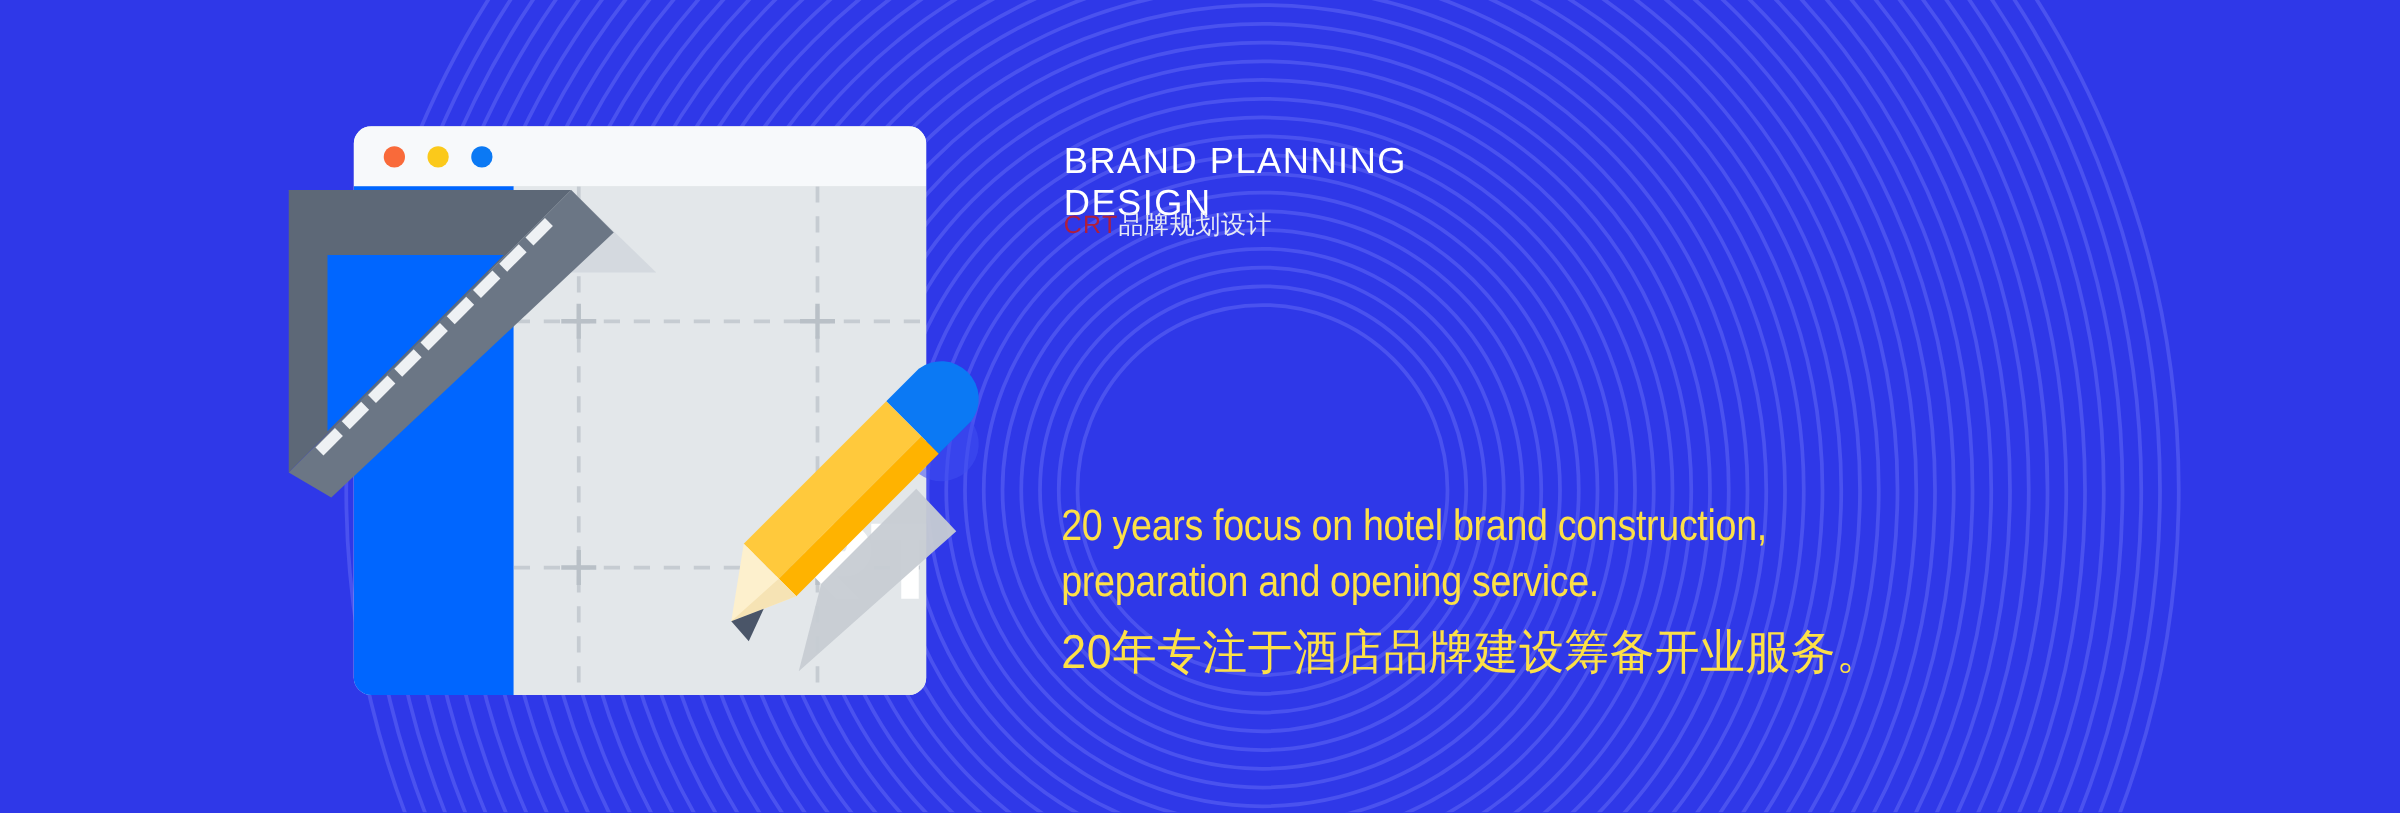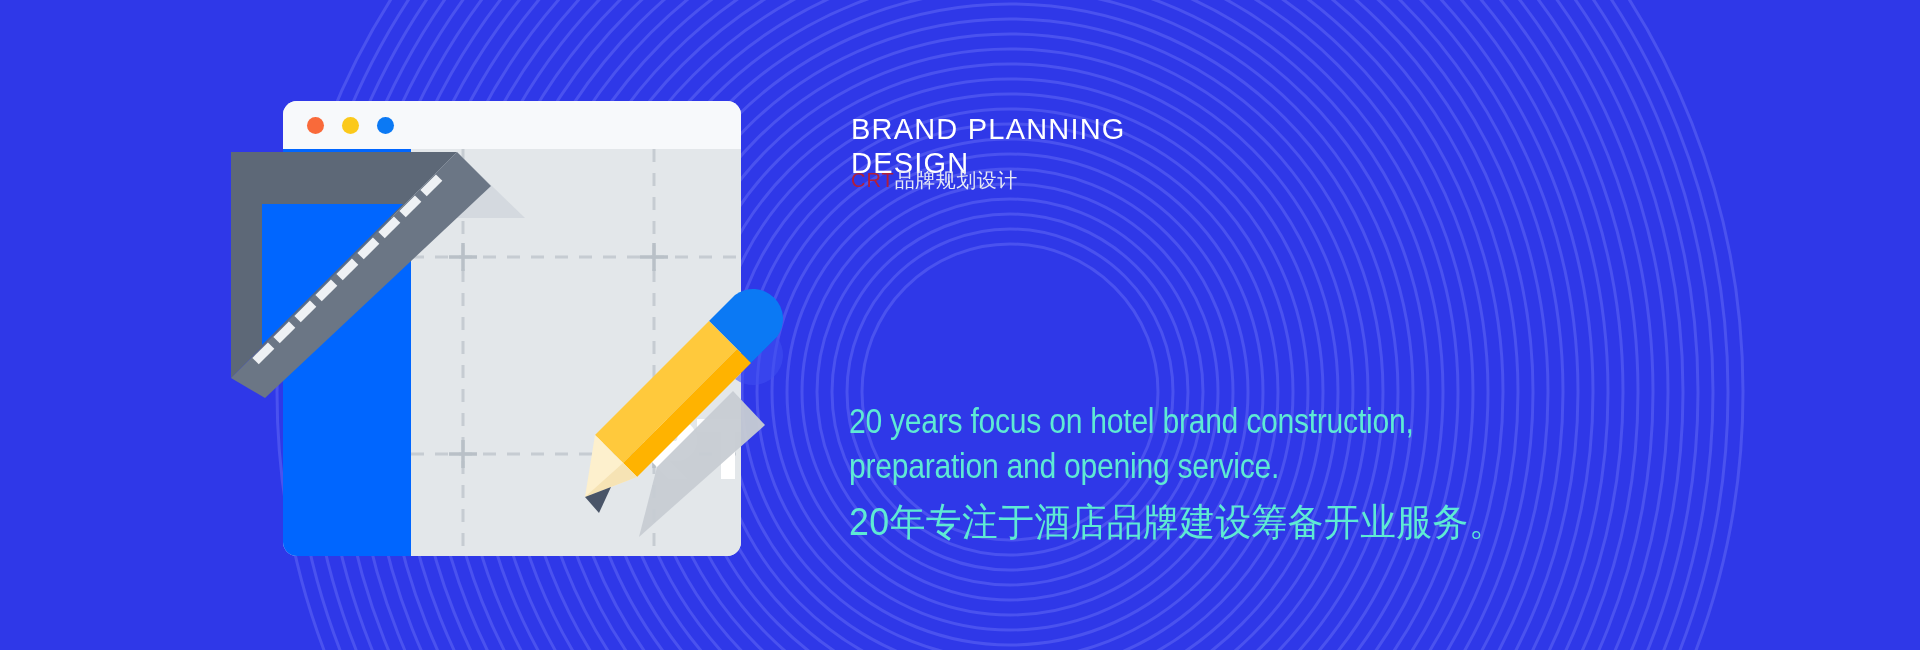--- a/index.html
+++ b/index.html
@@ -62,21 +62,21 @@
   }
   .subheading{
     position:absolute;left:851px;top:168px;
     font-size:20px;line-height:24px;letter-spacing:0.5px;
     color:#e6e9f5;white-space:nowrap;
   }
   .subheading .crt-red{color:#b01f3c;letter-spacing:1px;margin-top:28px;}
 
   .tagline{
     position:absolute;left:849px;top:398px;width:860px;
-    color:#5eead4;
+    color:#fde047;
   }
   .tag-en{
     font-size:35px;line-height:45px;font-weight:400;
     letter-spacing:-0.3px;
     transform:scaleX(0.86);transform-origin:left center;
     white-space:pre-line;
   }
   .tag-cn{
     font-size:38px;line-height:52px;font-weight:400;
     margin-top:8px;letter-spacing:0.5px;

